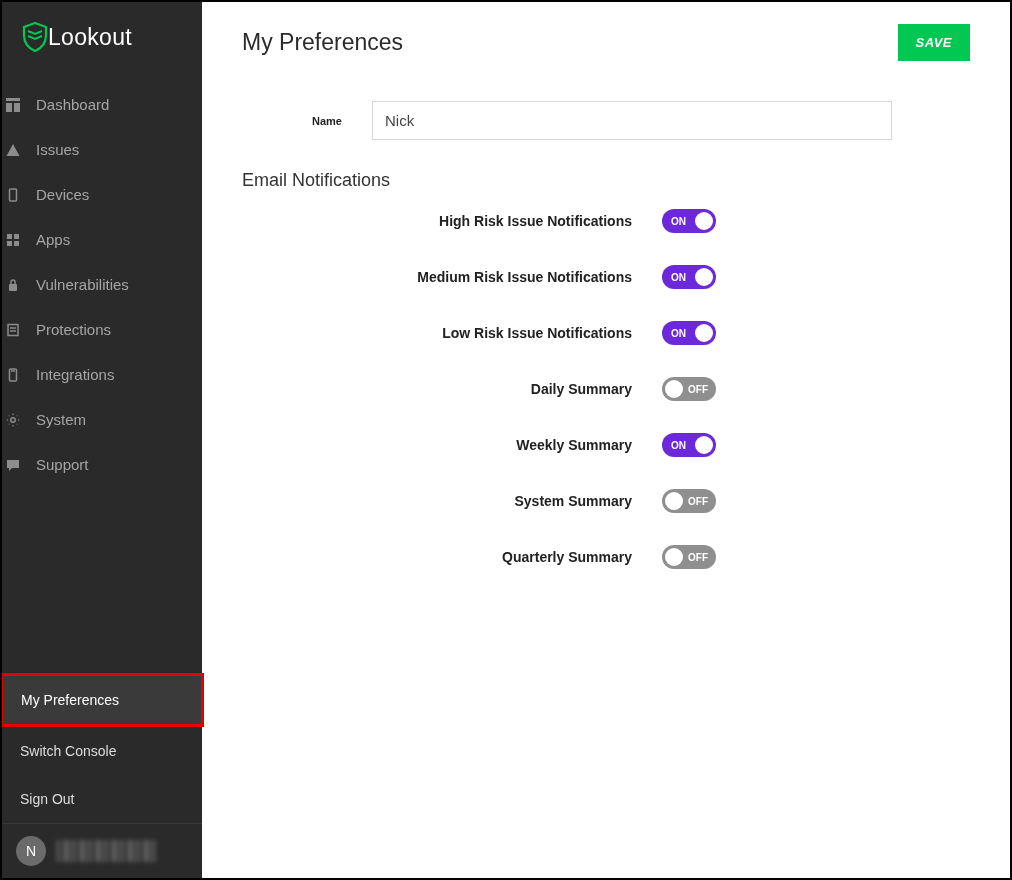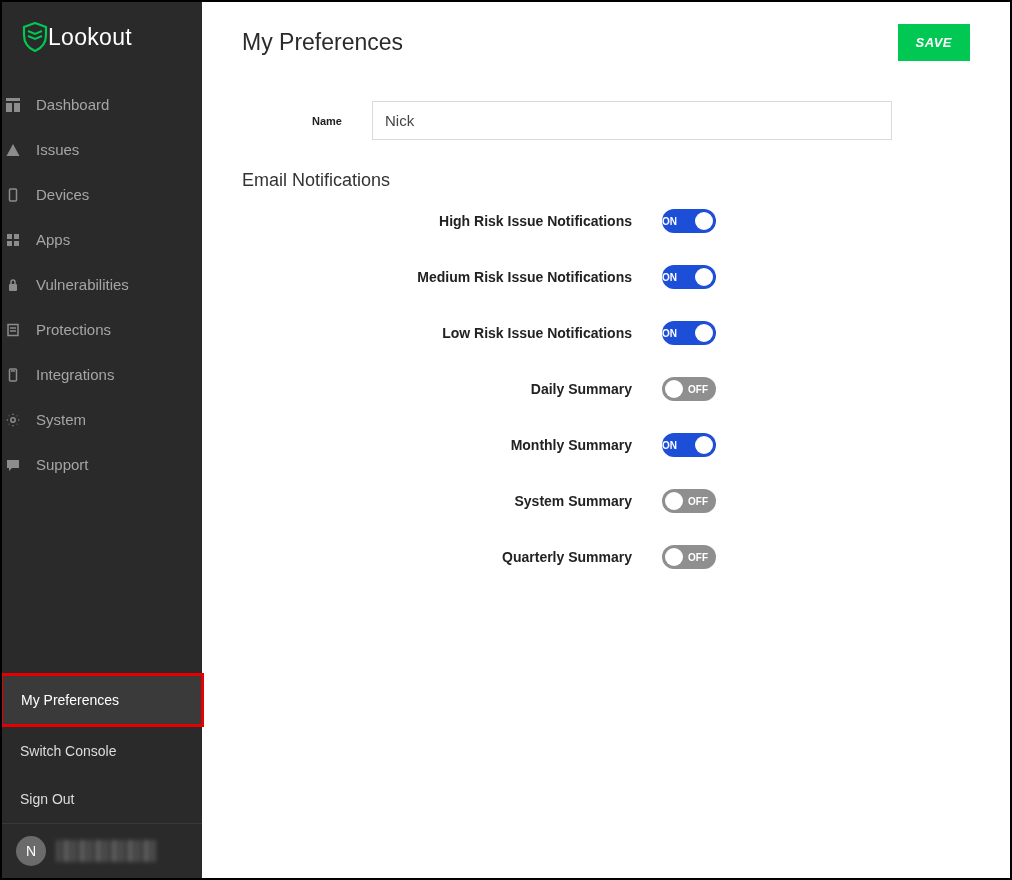--- a/index.html
+++ b/index.html
@@ -157,23 +157,23 @@
     border-radius: 12px;
     position: relative;
     cursor: pointer;
     display: flex;
     align-items: center;
     font-size: 10px;
     font-weight: 700;
     color: #fff;
   }
   .toggle.on {
-    background: #1d4ed8;
+    background: #6d28d9;
     justify-content: flex-start;
-    padding-left: 0;
+    padding-left: 9px;
   }
   .toggle.off {
     background: #8f8f8f;
     justify-content: flex-end;
     padding-right: 8px;
   }
   .toggle .knob {
     position: absolute;
     width: 18px; height: 18px;
     border-radius: 50%;
@@ -340,21 +340,21 @@
         </div>
       </div>
       <div class="toggle-row">
         <div class="toggle-label">Daily Summary</div>
         <div class="toggle off">
           <span>OFF</span>
           <div class="knob"></div>
         </div>
       </div>
       <div class="toggle-row">
-        <div class="toggle-label">Monthly Summary</div>
+        <div class="toggle-label">Weekly Summary</div>
         <div class="toggle on">
           <span>ON</span>
           <div class="knob"></div>
         </div>
       </div>
       <div class="toggle-row">
         <div class="toggle-label">System Summary</div>
         <div class="toggle off">
           <span>OFF</span>
           <div class="knob"></div>

